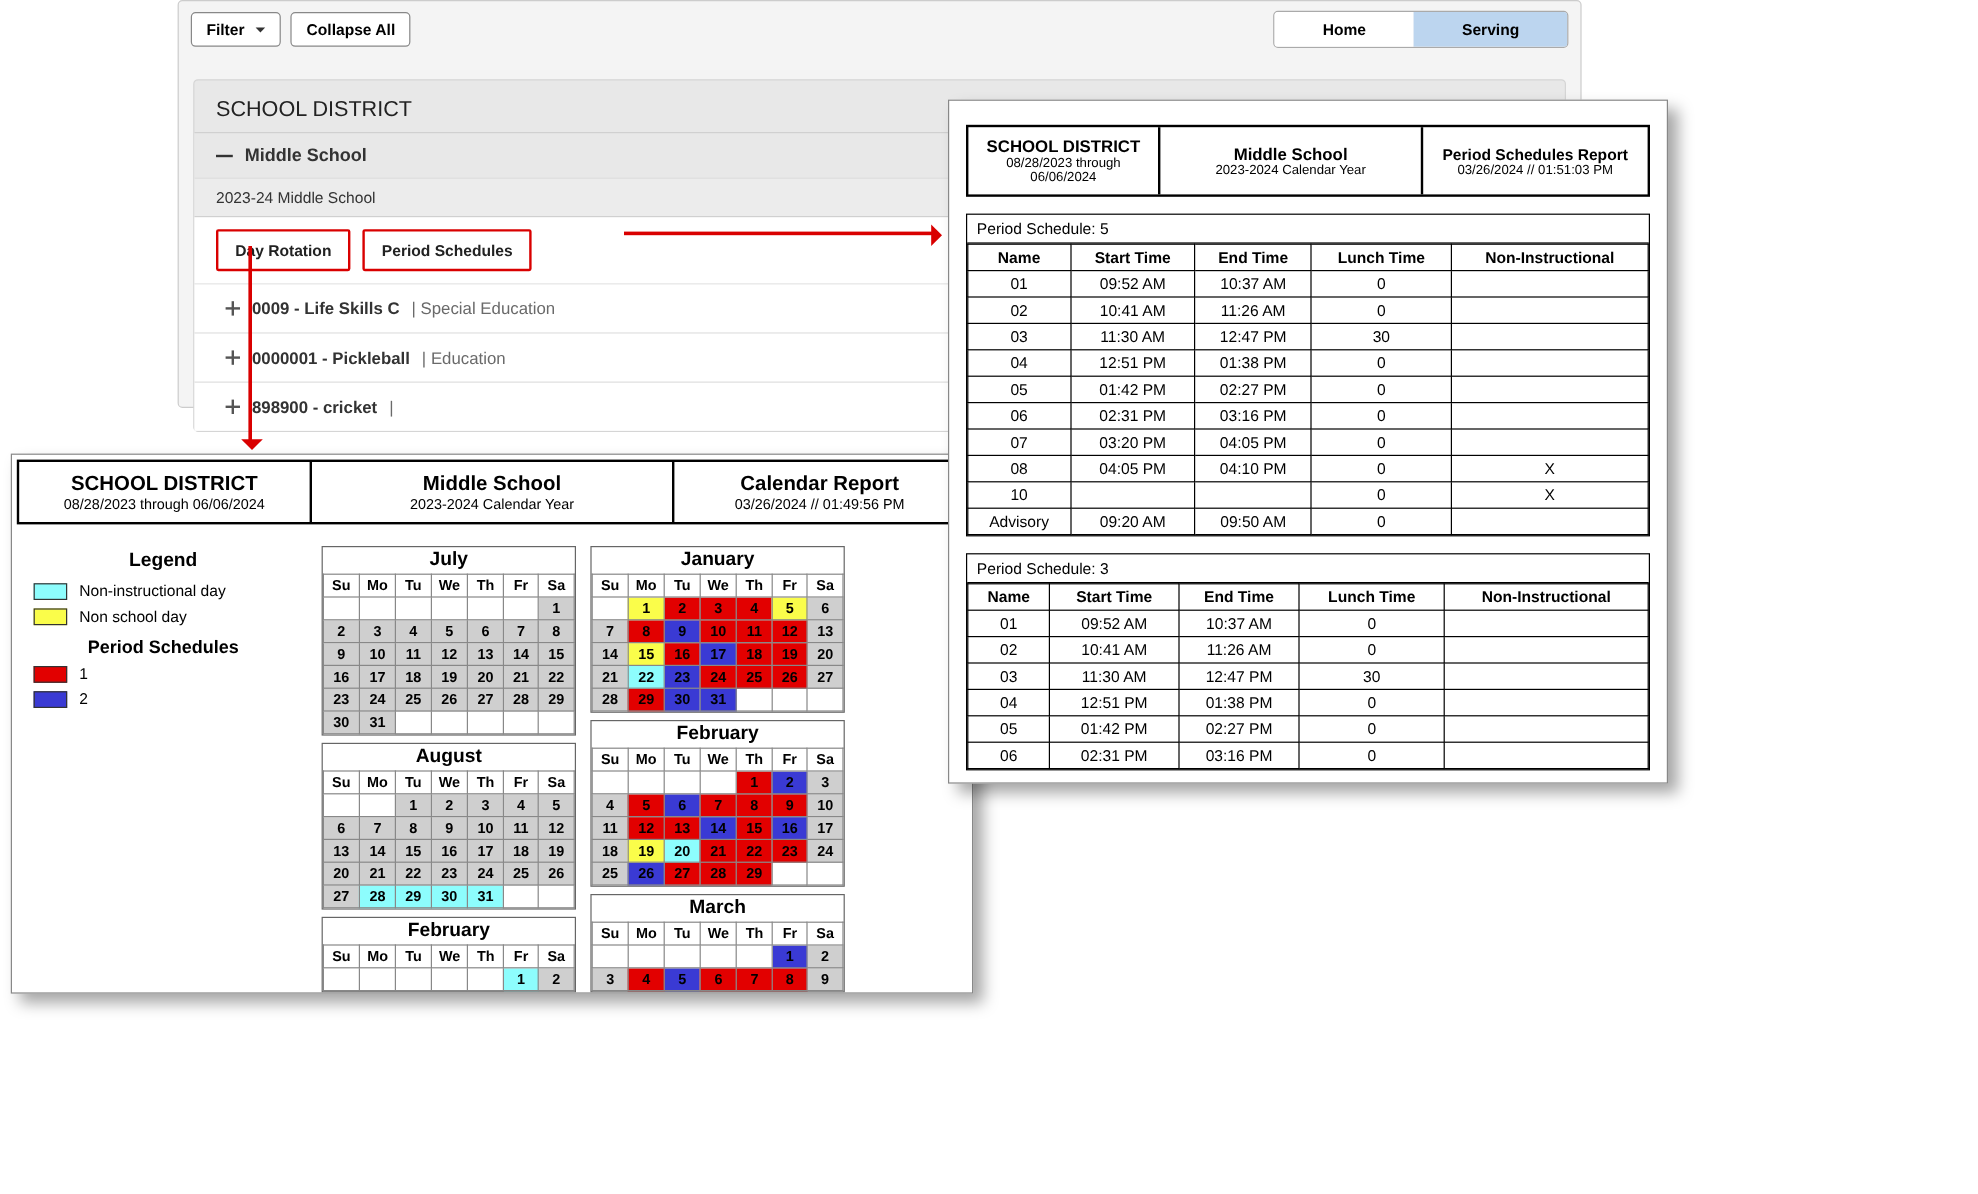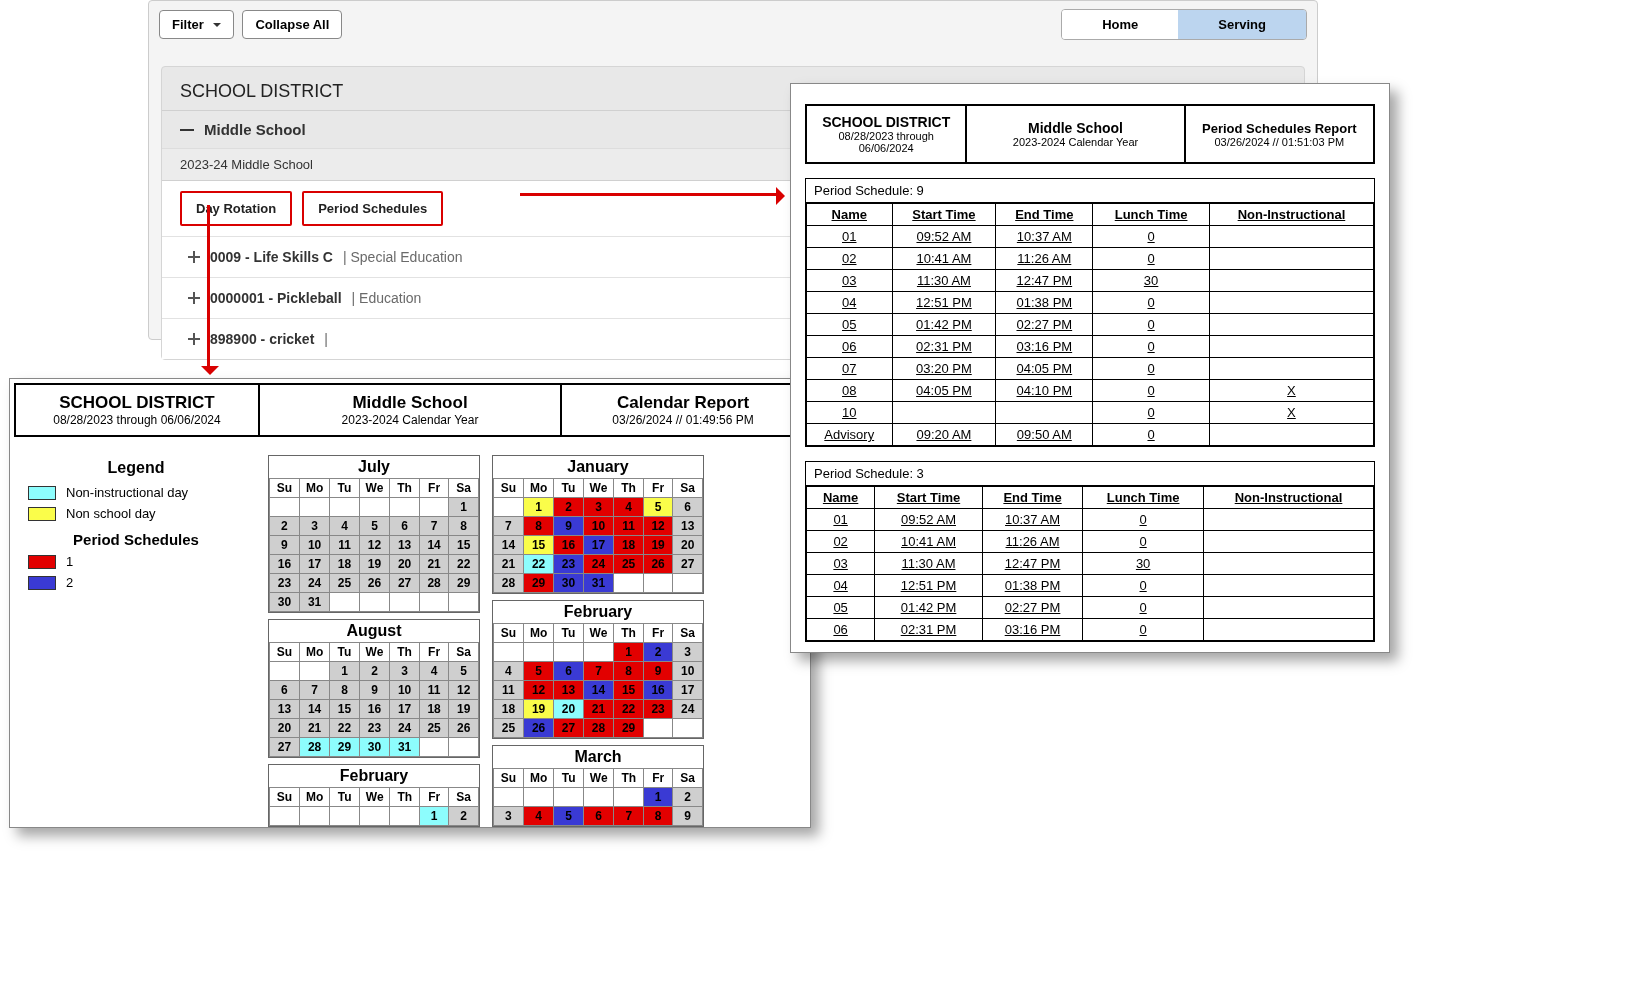--- a/index.html
+++ b/index.html
@@ -243,21 +243,21 @@
     padding: 20px 14px;
     overflow: hidden;
     z-index: 5;
   }
   .ps-block { margin-top: 14px; border: 1px solid #000; }
   .ps-caption {
     border-bottom: 1px solid #000;
     padding: 4px 8px;
     font-size: 13px;
   }
-  .ps-table { width: 100%; border-collapse: collapse; text-decoration: underline; }
+  .ps-table { width: 100%; border-collapse: collapse; }
   .ps-table th, .ps-table td {
     border: 1px solid #000;
     font-size: 13px;
     padding: 3px 6px;
     text-align: center;
   }
 
 </style>
 </head>
 <body>
@@ -674,21 +674,21 @@
       <div class="big" style="font-size:14px">Middle School</div>
       <div class="small" style="font-size:11px">2023-2024 Calendar Year</div>
     </div>
     <div style="flex:1.1">
       <div class="big" style="font-size:13px">Period Schedules Report</div>
       <div class="small" style="font-size:11px">03/26/2024  //  01:51:03 PM</div>
     </div>
   </div>
   <div id="ps-container">
       <div class="ps-block">
-        <div class="ps-caption">Period Schedule: 9</div>
+        <div class="ps-caption">Period Schedule: 5</div>
   <table class="ps-table">
           <tbody>
             <tr>
               <th>Name</th>
               <th>Start Time</th>
               <th>End Time</th>
               <th>Lunch Time</th>
               <th>Non-Instructional</th>
             </tr>
             <tr>

